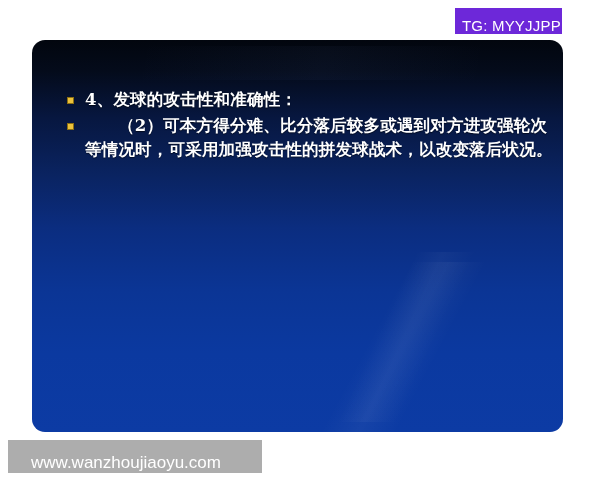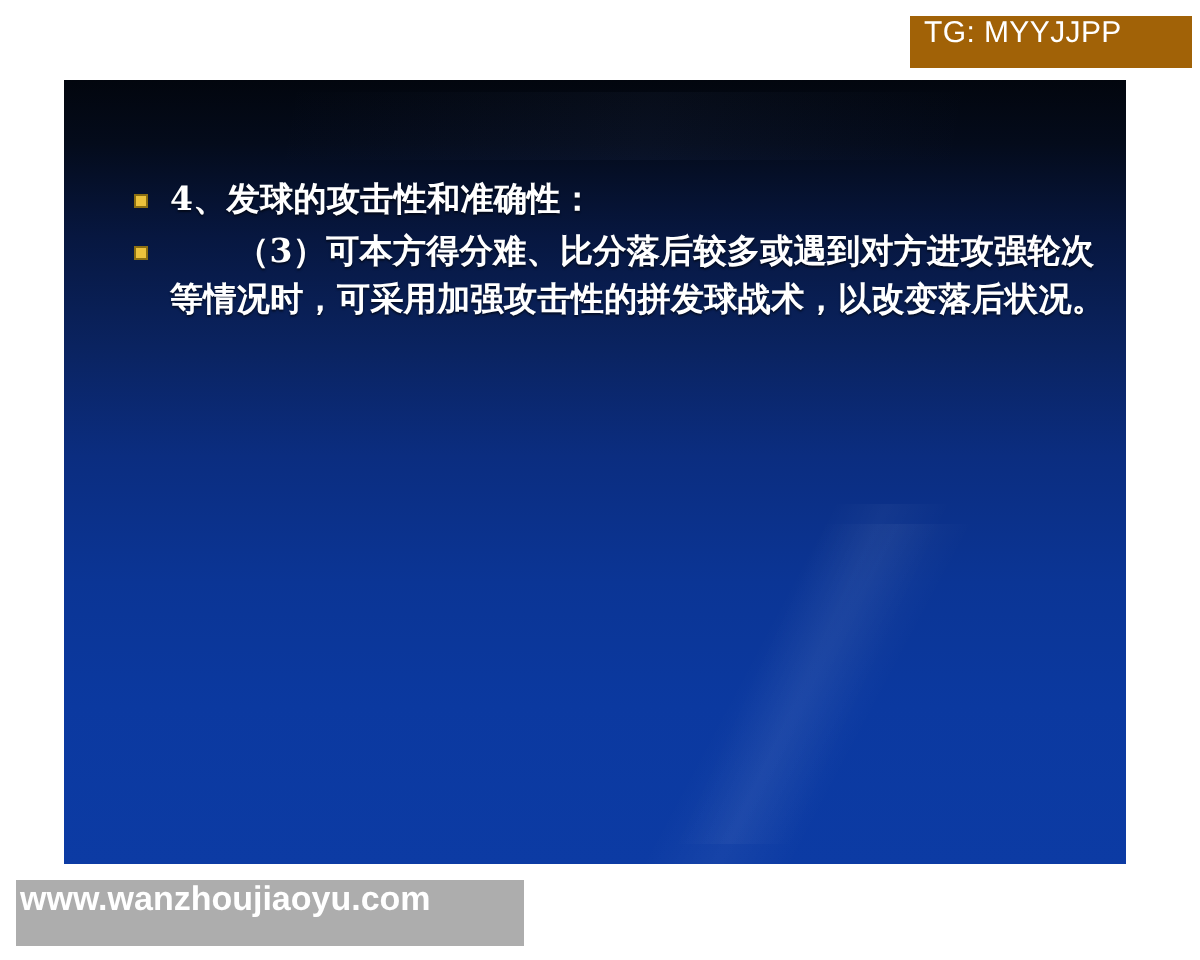--- a/index.html
+++ b/index.html
@@ -14,25 +14,25 @@
     position: relative;
     overflow: hidden;
     font-family: "Liberation Sans", "DejaVu Sans", sans-serif;
   }
 
   
   .tg-badge {
     position: absolute;
     left: 455px;
     top: 8px;
-    width: 141px;
+    width: 107px;
     height: 26px;
-    background: #a16207;
+    background: #6d28d9;
     display: flex;
-    align-items: flex-start;
+    align-items: flex-end;
     justify-content: flex-start;
     padding-left: 7px;
     box-sizing: border-box;
     z-index: 30;
   }
   .tg-badge span {
     color: #ffffff;
     font-size: 15px;
     letter-spacing: 0.2px;
     font-family: "Liberation Sans", "DejaVu Sans", sans-serif;
@@ -64,20 +64,21 @@
   .slide {
     background: linear-gradient(to bottom,
         #02060e 0%,
         #040b1b 8%,
         #071740 20%,
         #0a2360 34%,
         #0b2d80 48%,
         #0b3595 64%,
         #0b39a0 80%,
         #0c3ba4 100%);
+    border-radius: 13px;
   }
 
   
   .swoosh {
     position: absolute;
     right: -90px;
     bottom: -40px;
     width: 520px;
     height: 210px;
     background: linear-gradient(118deg, rgba(255,255,255,0) 44%, rgba(255,255,255,0.045) 50%, rgba(255,255,255,0) 56%);
@@ -134,25 +135,24 @@
 
   
   .site-watermark {
     position: absolute;
     left: 8px;
     top: 440px;
     width: 254px;
     height: 33px;
     background: #adadad;
     display: flex;
-    align-items: flex-start;
-    padding-left: 2px;
+    align-items: flex-end;
+    padding-left: 23px;
     box-sizing: border-box;
     z-index: 30;
-    font-weight: bold;
   }
   .site-watermark span {
     color: #ffffff;
     font-size: 17px;
     font-family: "Liberation Sans", "DejaVu Sans", sans-serif;
     white-space: nowrap;
   }
 </style>
 </head>
 <body>
@@ -168,21 +168,21 @@
 
   <div class="body-block">
 
     <div class="para">
       <span class="bullet"></span>
       <span class="txt">4、发球的攻击性和准确性：</span>
     </div>
 
     <div class="para indent">
       <span class="bullet"></span>
-      <span class="txt">（3）可本方得分难、比分落后较多或遇到对方进攻强轮次等情况时，可采用加强攻击性的拼发球战术，以改变落后状况。</span>
+      <span class="txt">（2）可本方得分难、比分落后较多或遇到对方进攻强轮次等情况时，可采用加强攻击性的拼发球战术，以改变落后状况。</span>
     </div>
 
 
 
 
   </div>
 </div>
 
 <div class="site-watermark">
   <span>www.wanzhoujiaoyu.com</span>

